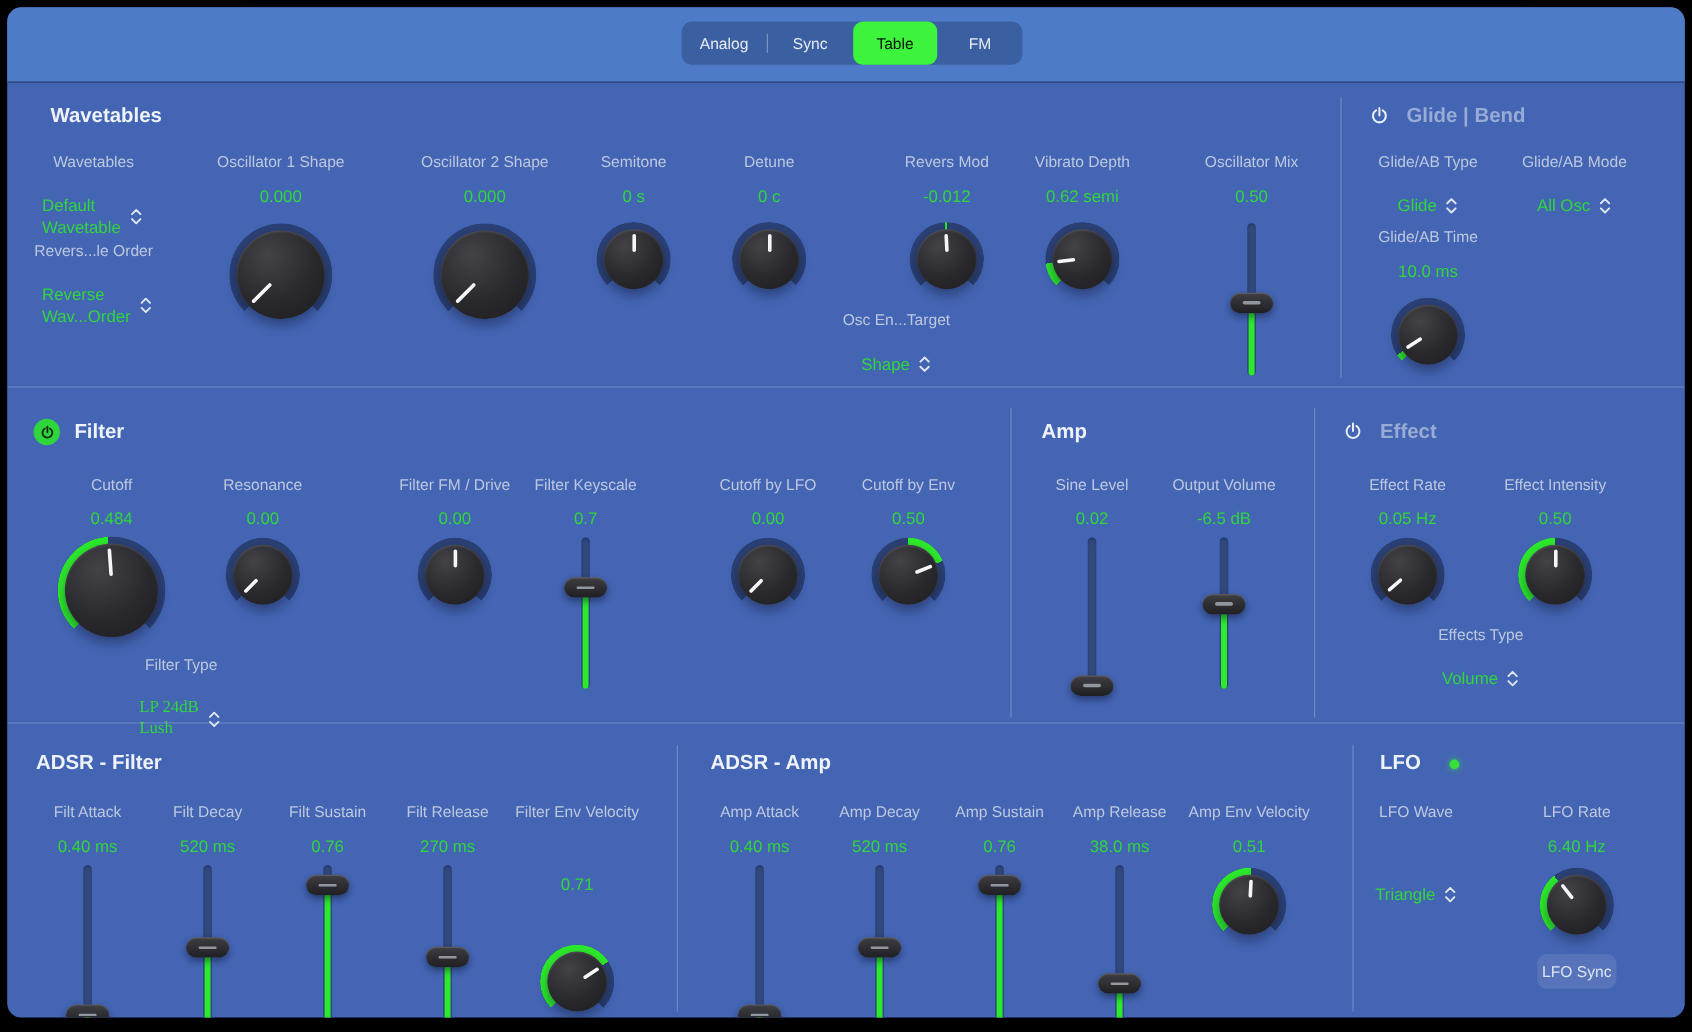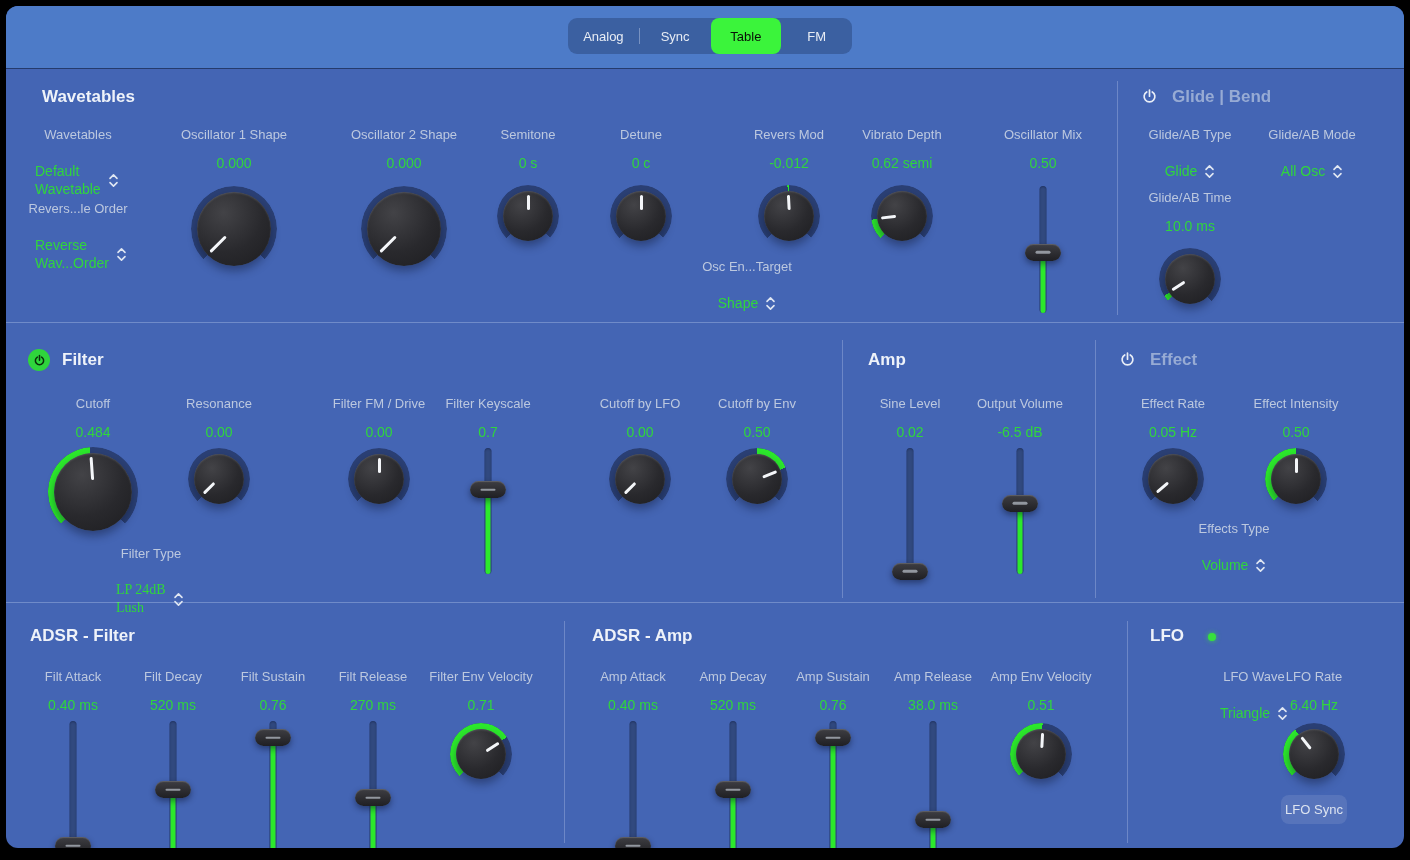--- a/index.html
+++ b/index.html
@@ -449,21 +449,21 @@
     </div>
     <div class="ctl" style="left:307px;top:66px;width:120px;">
       <div class="lbl">Filt Release</div>
       <div class="val">270 ms</div>
       <div class="vslider s-h130" style="--pct: 41;">
         <div class="vtrack"></div>
         <div class="vfill"></div>
         <div class="vhandle"></div>
       </div>
     </div>
-    <div class="ctl" style="left:415px;top:66px;width:120px;">
+    <div class="ctl" style="left:415px;top:66px;width:120px;gap:32px;">
       <div class="lbl">Filter Env Velocity</div>
       <div class="val">0.71</div>
       <div class="knob k-md" style="--angle: 57; --a0: -135; --a1: 57;">
         <div class="knob-ring"></div>
         <div class="knob-arc"></div>
         <div class="knob-cap"></div>
         <div class="knob-ptr"></div>
       </div>
     </div>
 
@@ -507,21 +507,21 @@
       <div class="lbl">Amp Env Velocity</div>
       <div class="val">0.51</div>
       <div class="knob k-md" style="--angle: 3; --a0: -135; --a1: 3;">
         <div class="knob-ring"></div>
         <div class="knob-arc"></div>
         <div class="knob-cap"></div>
         <div class="knob-ptr"></div>
       </div>
     </div>
 
-    <div class="ctl" style="left:1188px;top:66px;width:120px;">
+    <div class="ctl" style="left:1114px;top:66px;width:120px;gap:32px;">
       <div class="lbl">LFO Wave</div>
       <div class="dropdown">
         <span class="dd-text">Triangle</span>
         <svg class="stepper" width="11" height="15" viewBox="0 0 11 15">
               <path d="M2 5.4 L5.5 1.9 L9 5.4" stroke="currentColor" stroke-width="1.6" fill="none" stroke-linecap="round" stroke-linejoin="round"></path>
               <path d="M2 9.6 L5.5 13.1 L9 9.6" stroke="currentColor" stroke-width="1.6" fill="none" stroke-linecap="round" stroke-linejoin="round"></path>
             </svg>
       </div>
     </div>
     <div class="ctl" style="left:1248px;top:66px;width:120px;">

